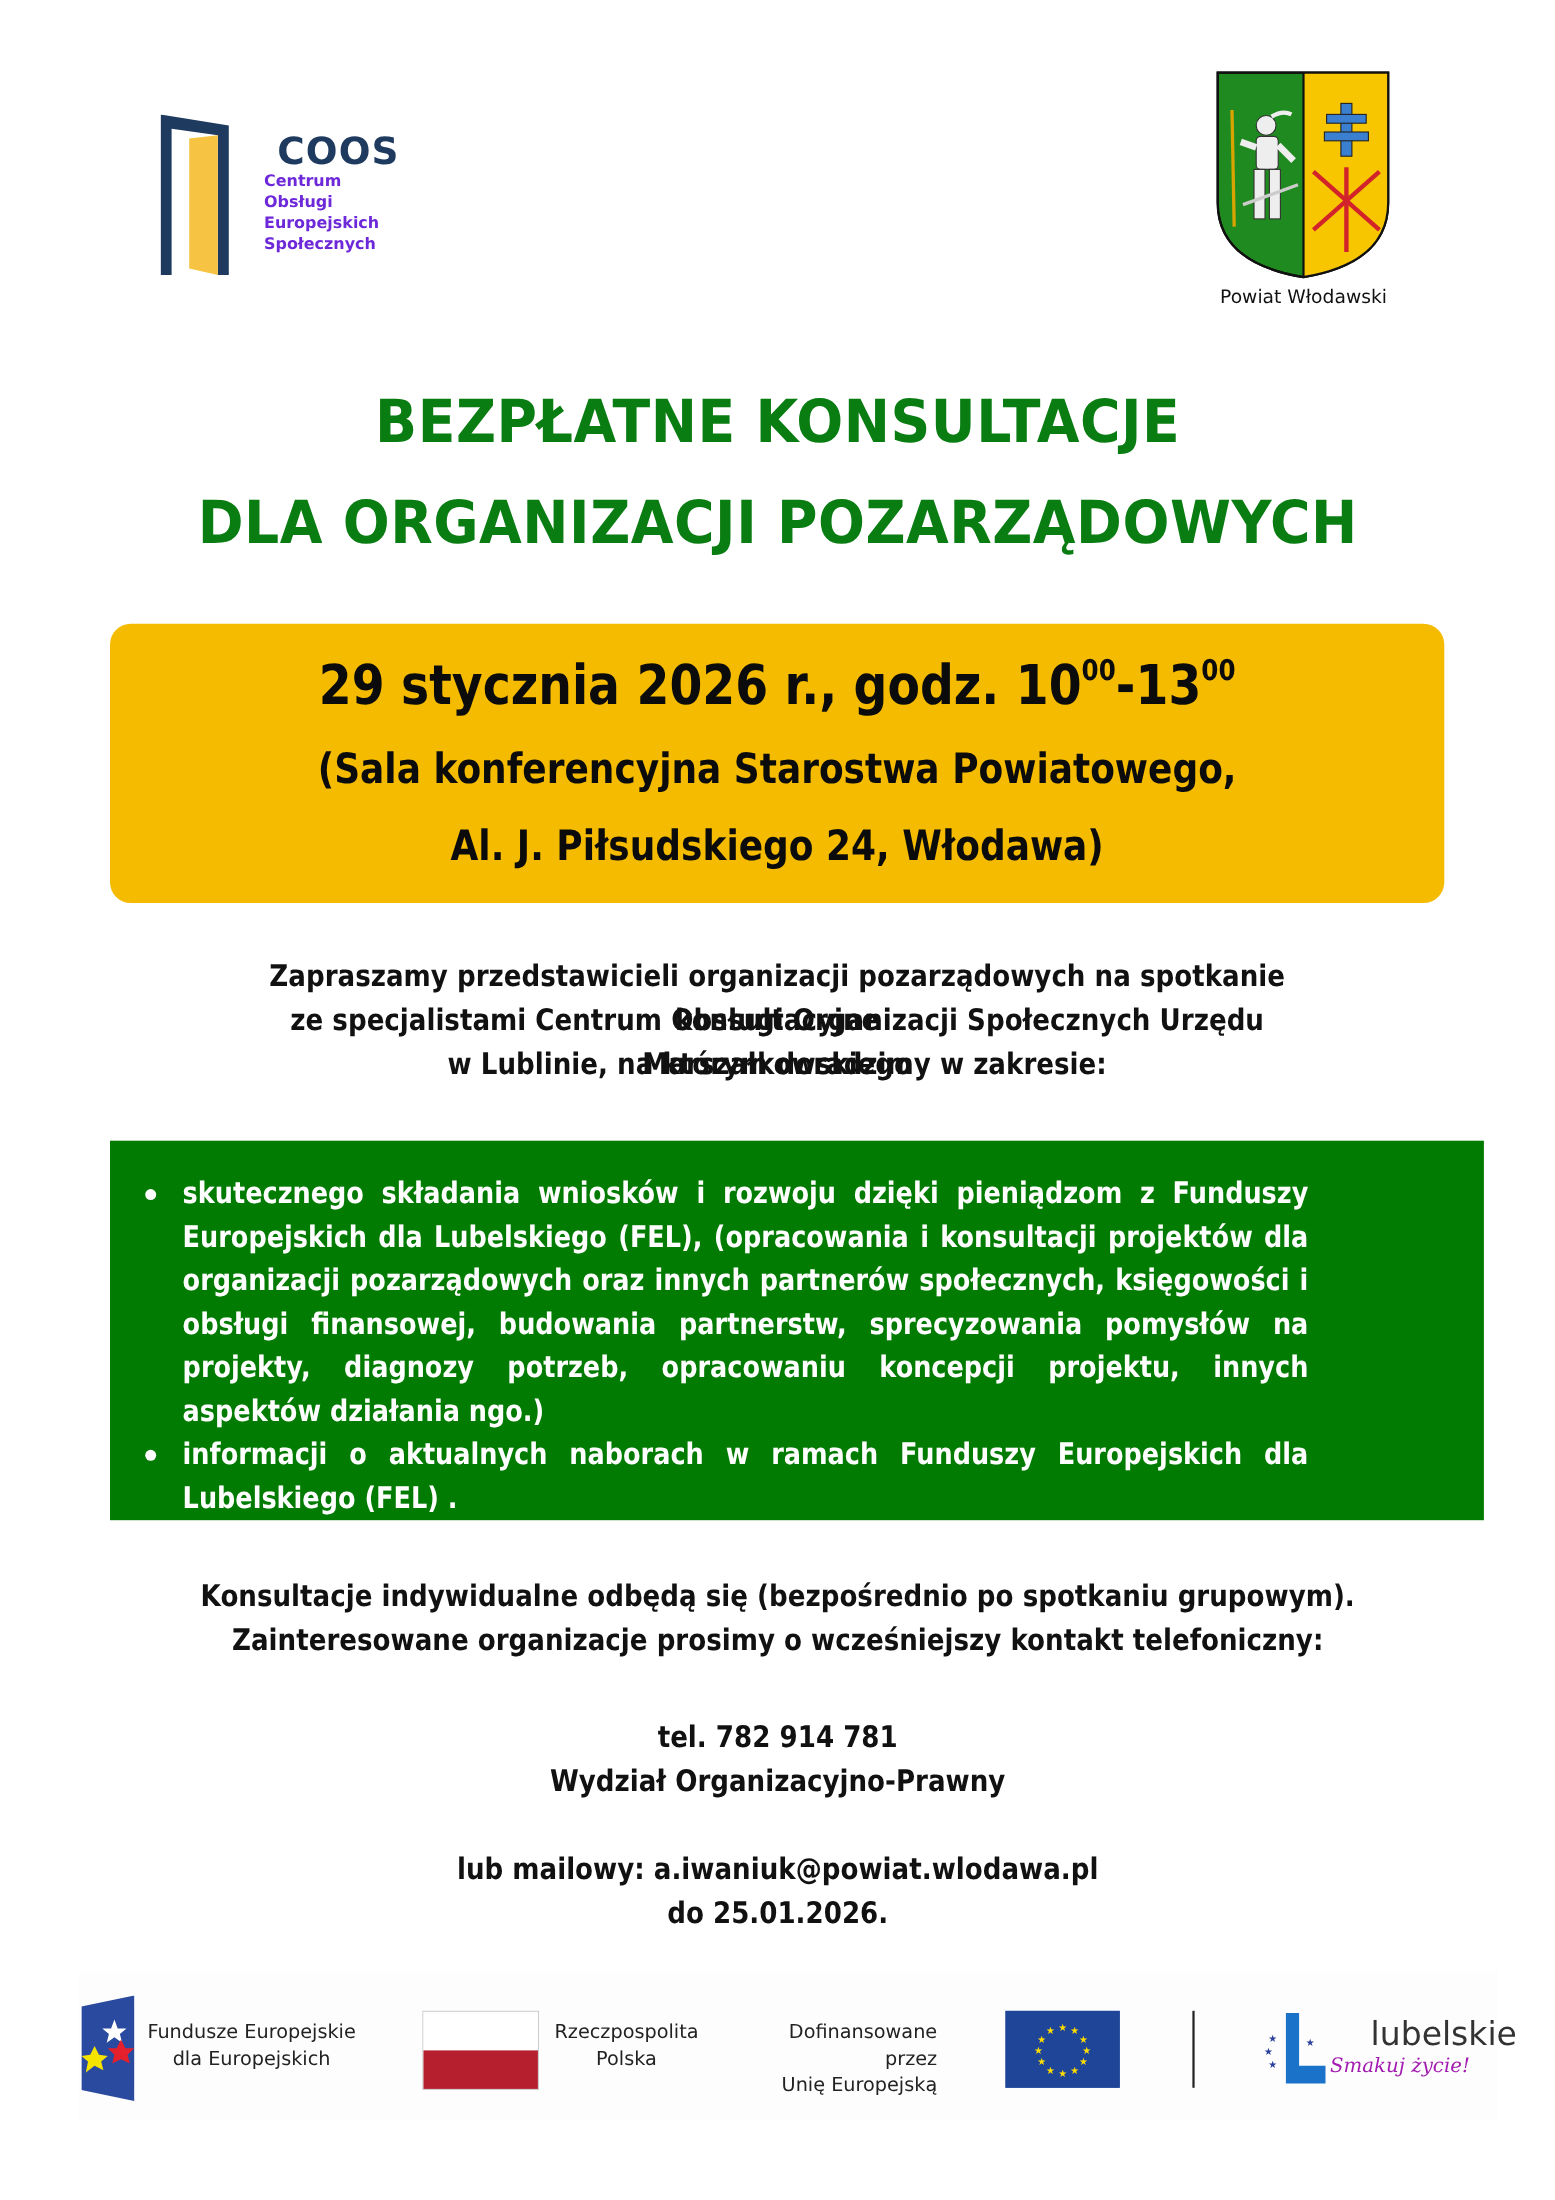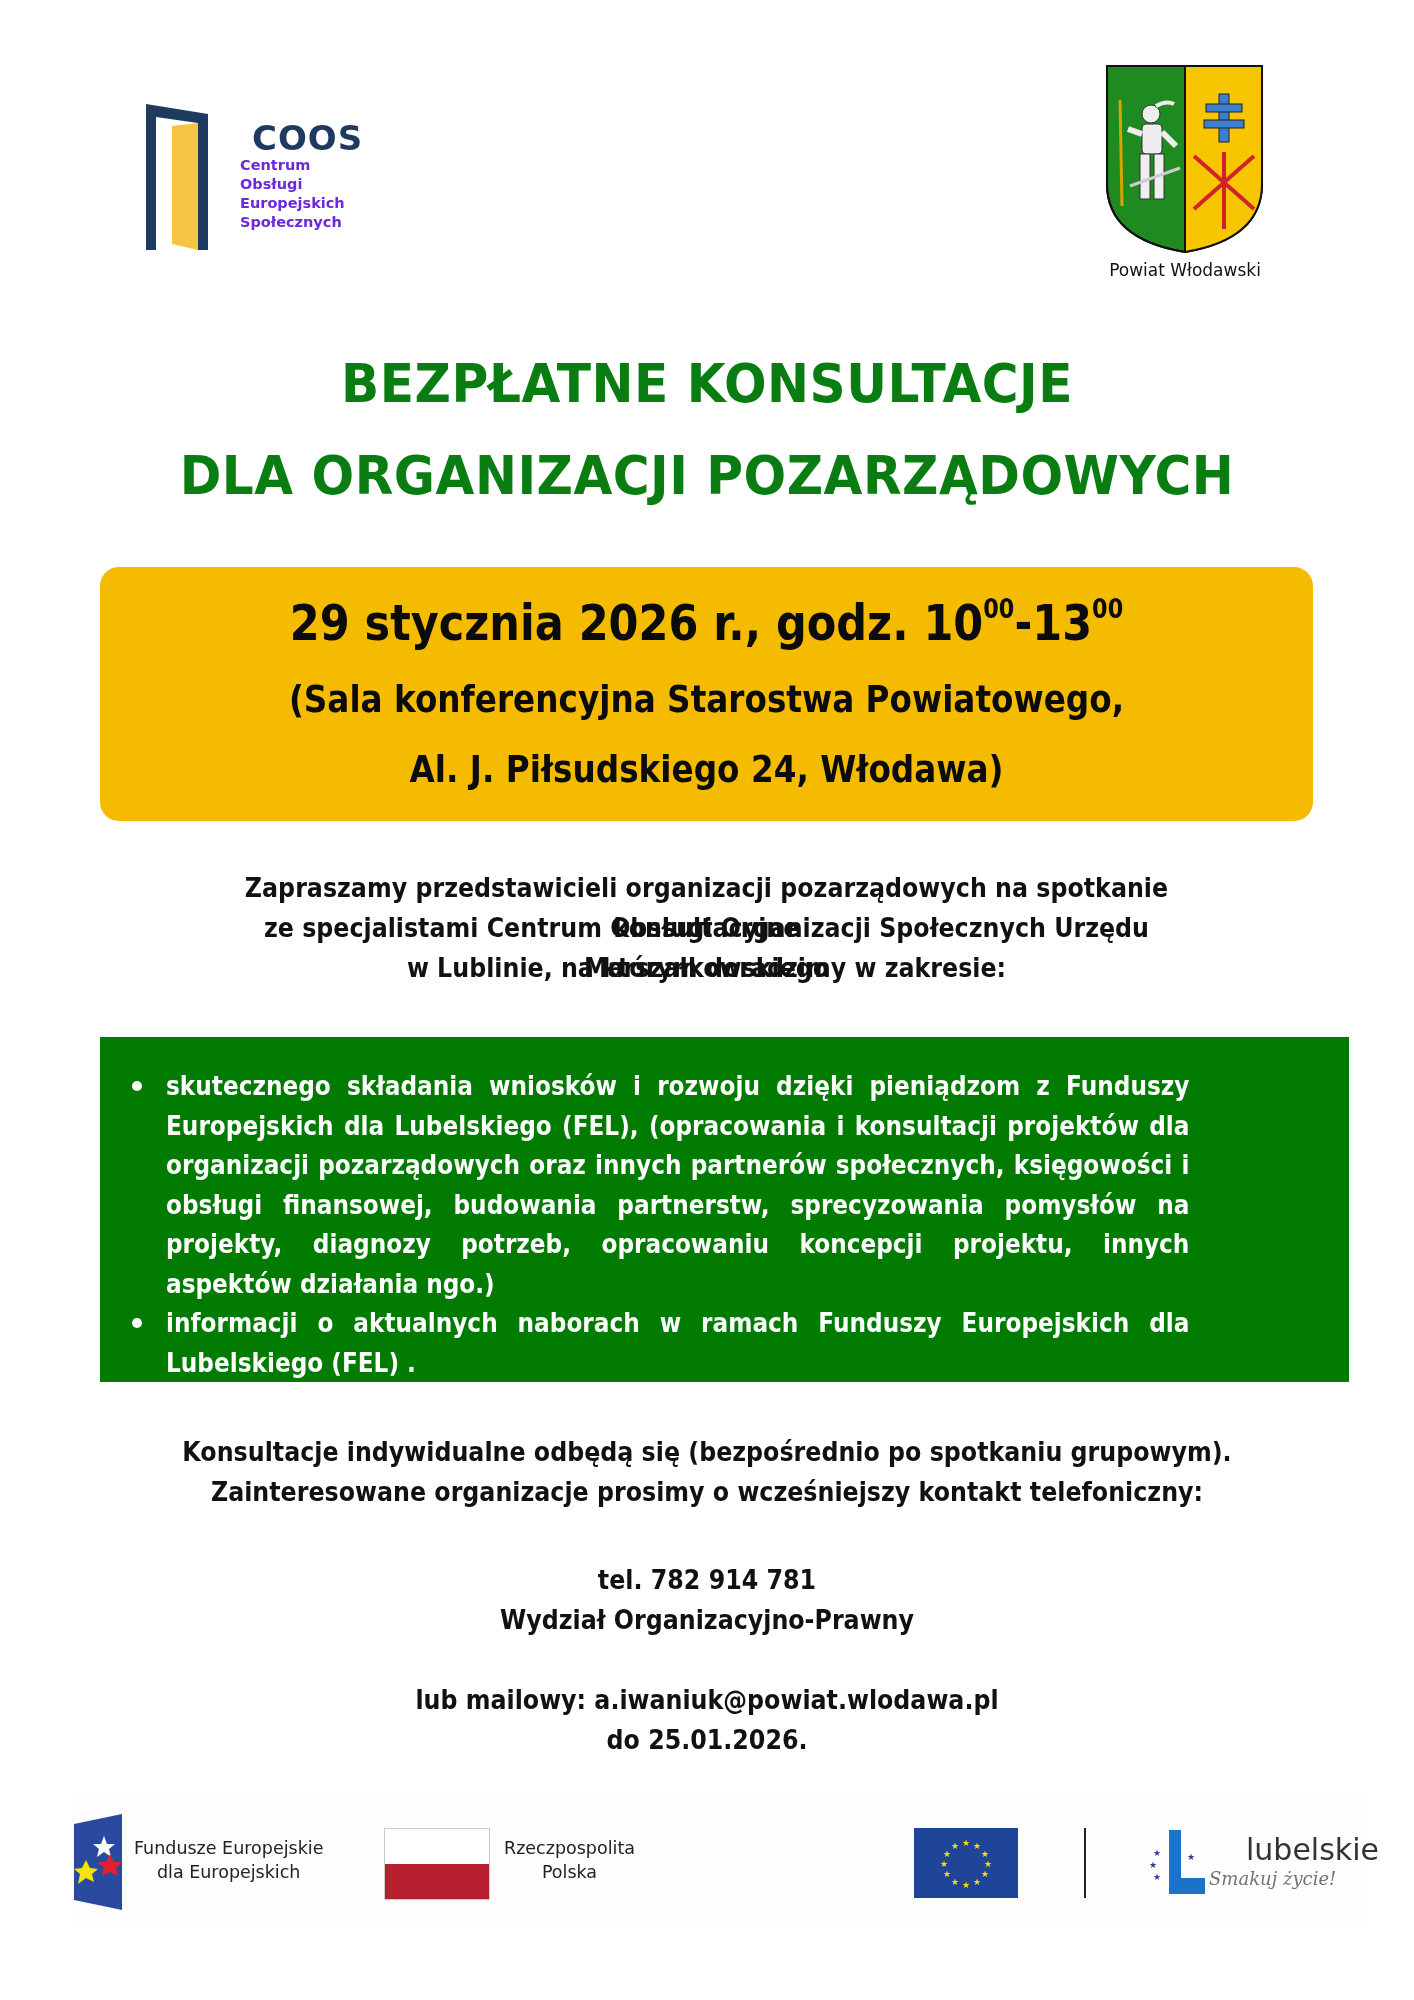--- a/index.html
+++ b/index.html
@@ -167,20 +167,24 @@
     <div>Fundusze Europejskie</div>
     <div>dla Europejskich</div>
   </div>
   <div class="pl-flag">
       <div class="w"></div>
       <div class="r"></div>
     </div>
   <div id="rp-text" class="foot-text">
     <div>Rzeczpospolita</div>
     <div>Polska</div>
+  </div>
+  <div id="eu-text" class="foot-text">
+    <div>Dofinansowane przez</div>
+    <div>Unię Europejską</div>
   </div>
   <svg class="eu-flag" viewBox="0 0 104 70">
     <rect width="104" height="70" fill="#1f4599"></rect>
     <g fill="#ffdd00" font-size="9" font-family="DejaVu Sans, sans-serif" text-anchor="middle">
       <text x="52" y="18">★</text>
         <text x="63" y="21">★</text>
         <text x="71" y="29">★</text>
       <text x="74" y="39">★</text>
         <text x="71" y="49">★</text>
         <text x="63" y="57">★</text>
@@ -197,15 +201,15 @@
     <svg width="60" height="70" viewBox="0 0 60 70" style="position:absolute;left:0;top:0;">
       <path d="M22,2 H34 V50 H58 V66 H22 Z" fill="#1a73c9"></path>
       <g fill="#2a3e9a" font-size="9" font-family="DejaVu Sans, sans-serif">
         <text x="6" y="28">★</text>
           <text x="2" y="40">★</text>
           <text x="6" y="52">★</text>
           <text x="40" y="32">★</text>
       </g>
     </svg>
     <div style="position:absolute;left:58px;top:6px;font-family:'DejaVu Sans', sans-serif;font-size:30px;color:#333;line-height:32px;margin-left:41px;">lubelskie</div>
-    <div style="position:absolute;left:62px;top:40px;font-family:'DejaVu Serif', serif;font-style:italic;font-size:18px;color:#737373;line-height:22px;">Smakuj życie!</div>
+    <div style="position:absolute;left:62px;top:40px;font-family:'DejaVu Serif', serif;font-style:italic;font-size:18px;color:#a21caf;line-height:22px;">Smakuj życie!</div>
   </div>
 </div>
 
 </body></html>

